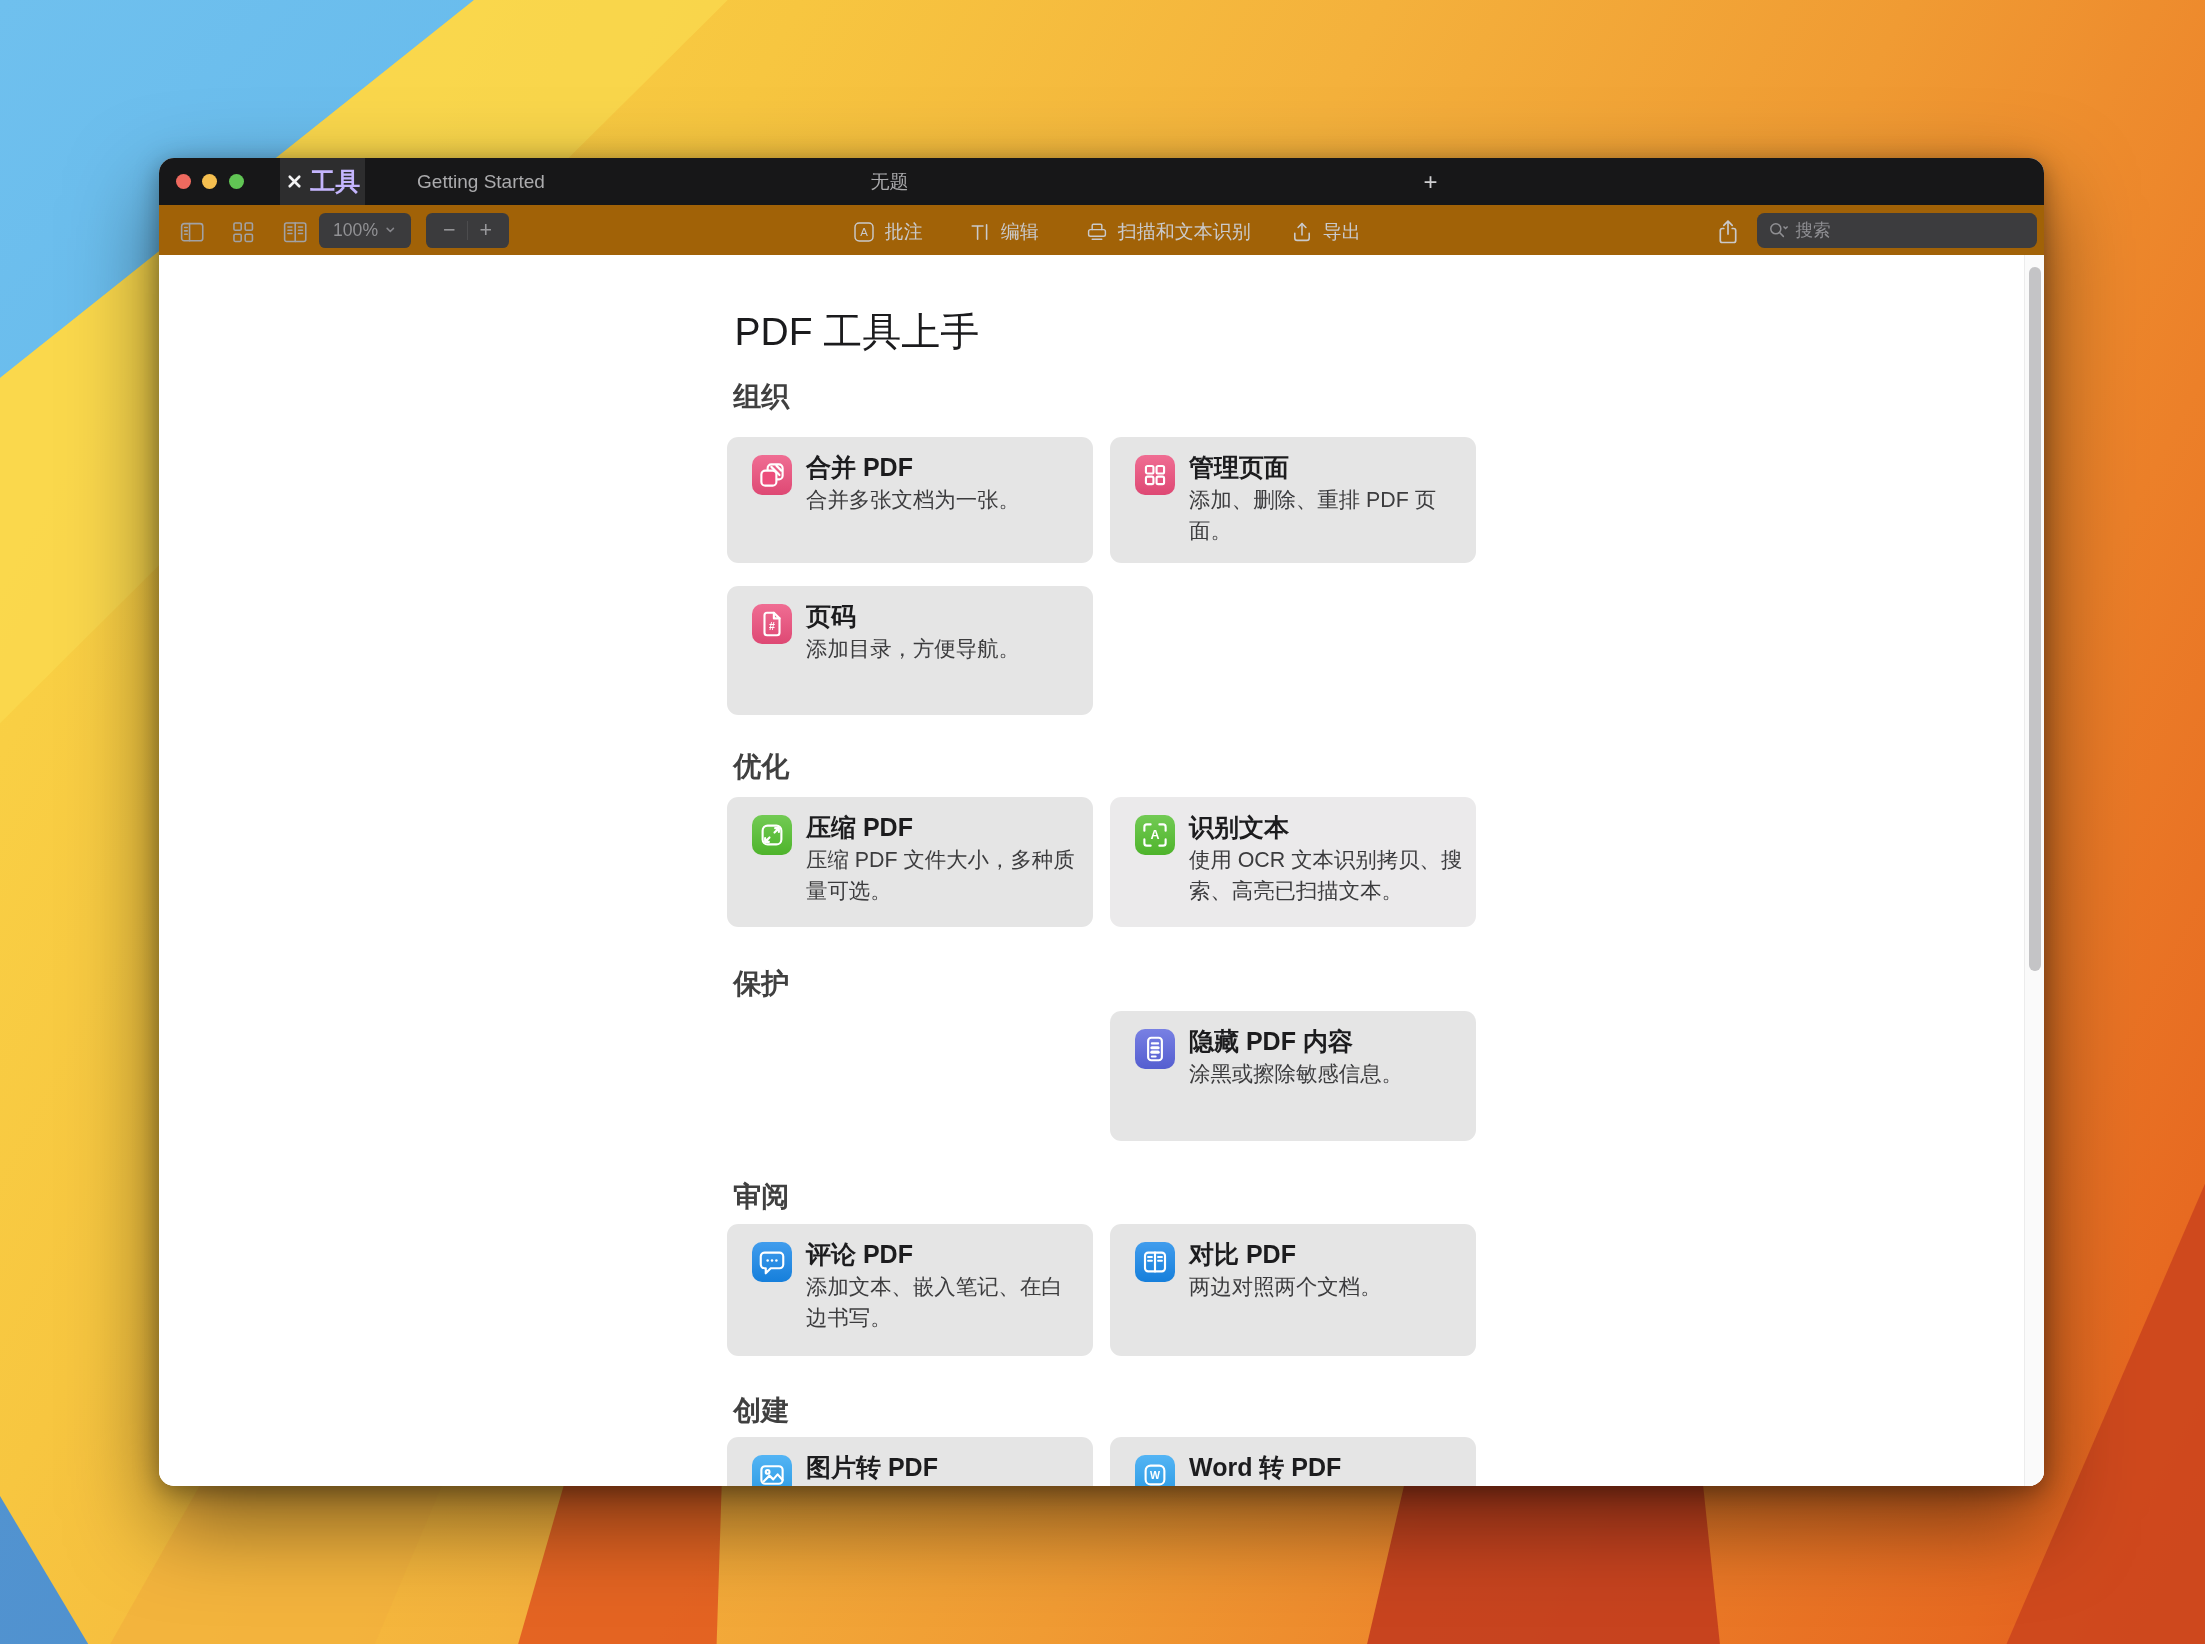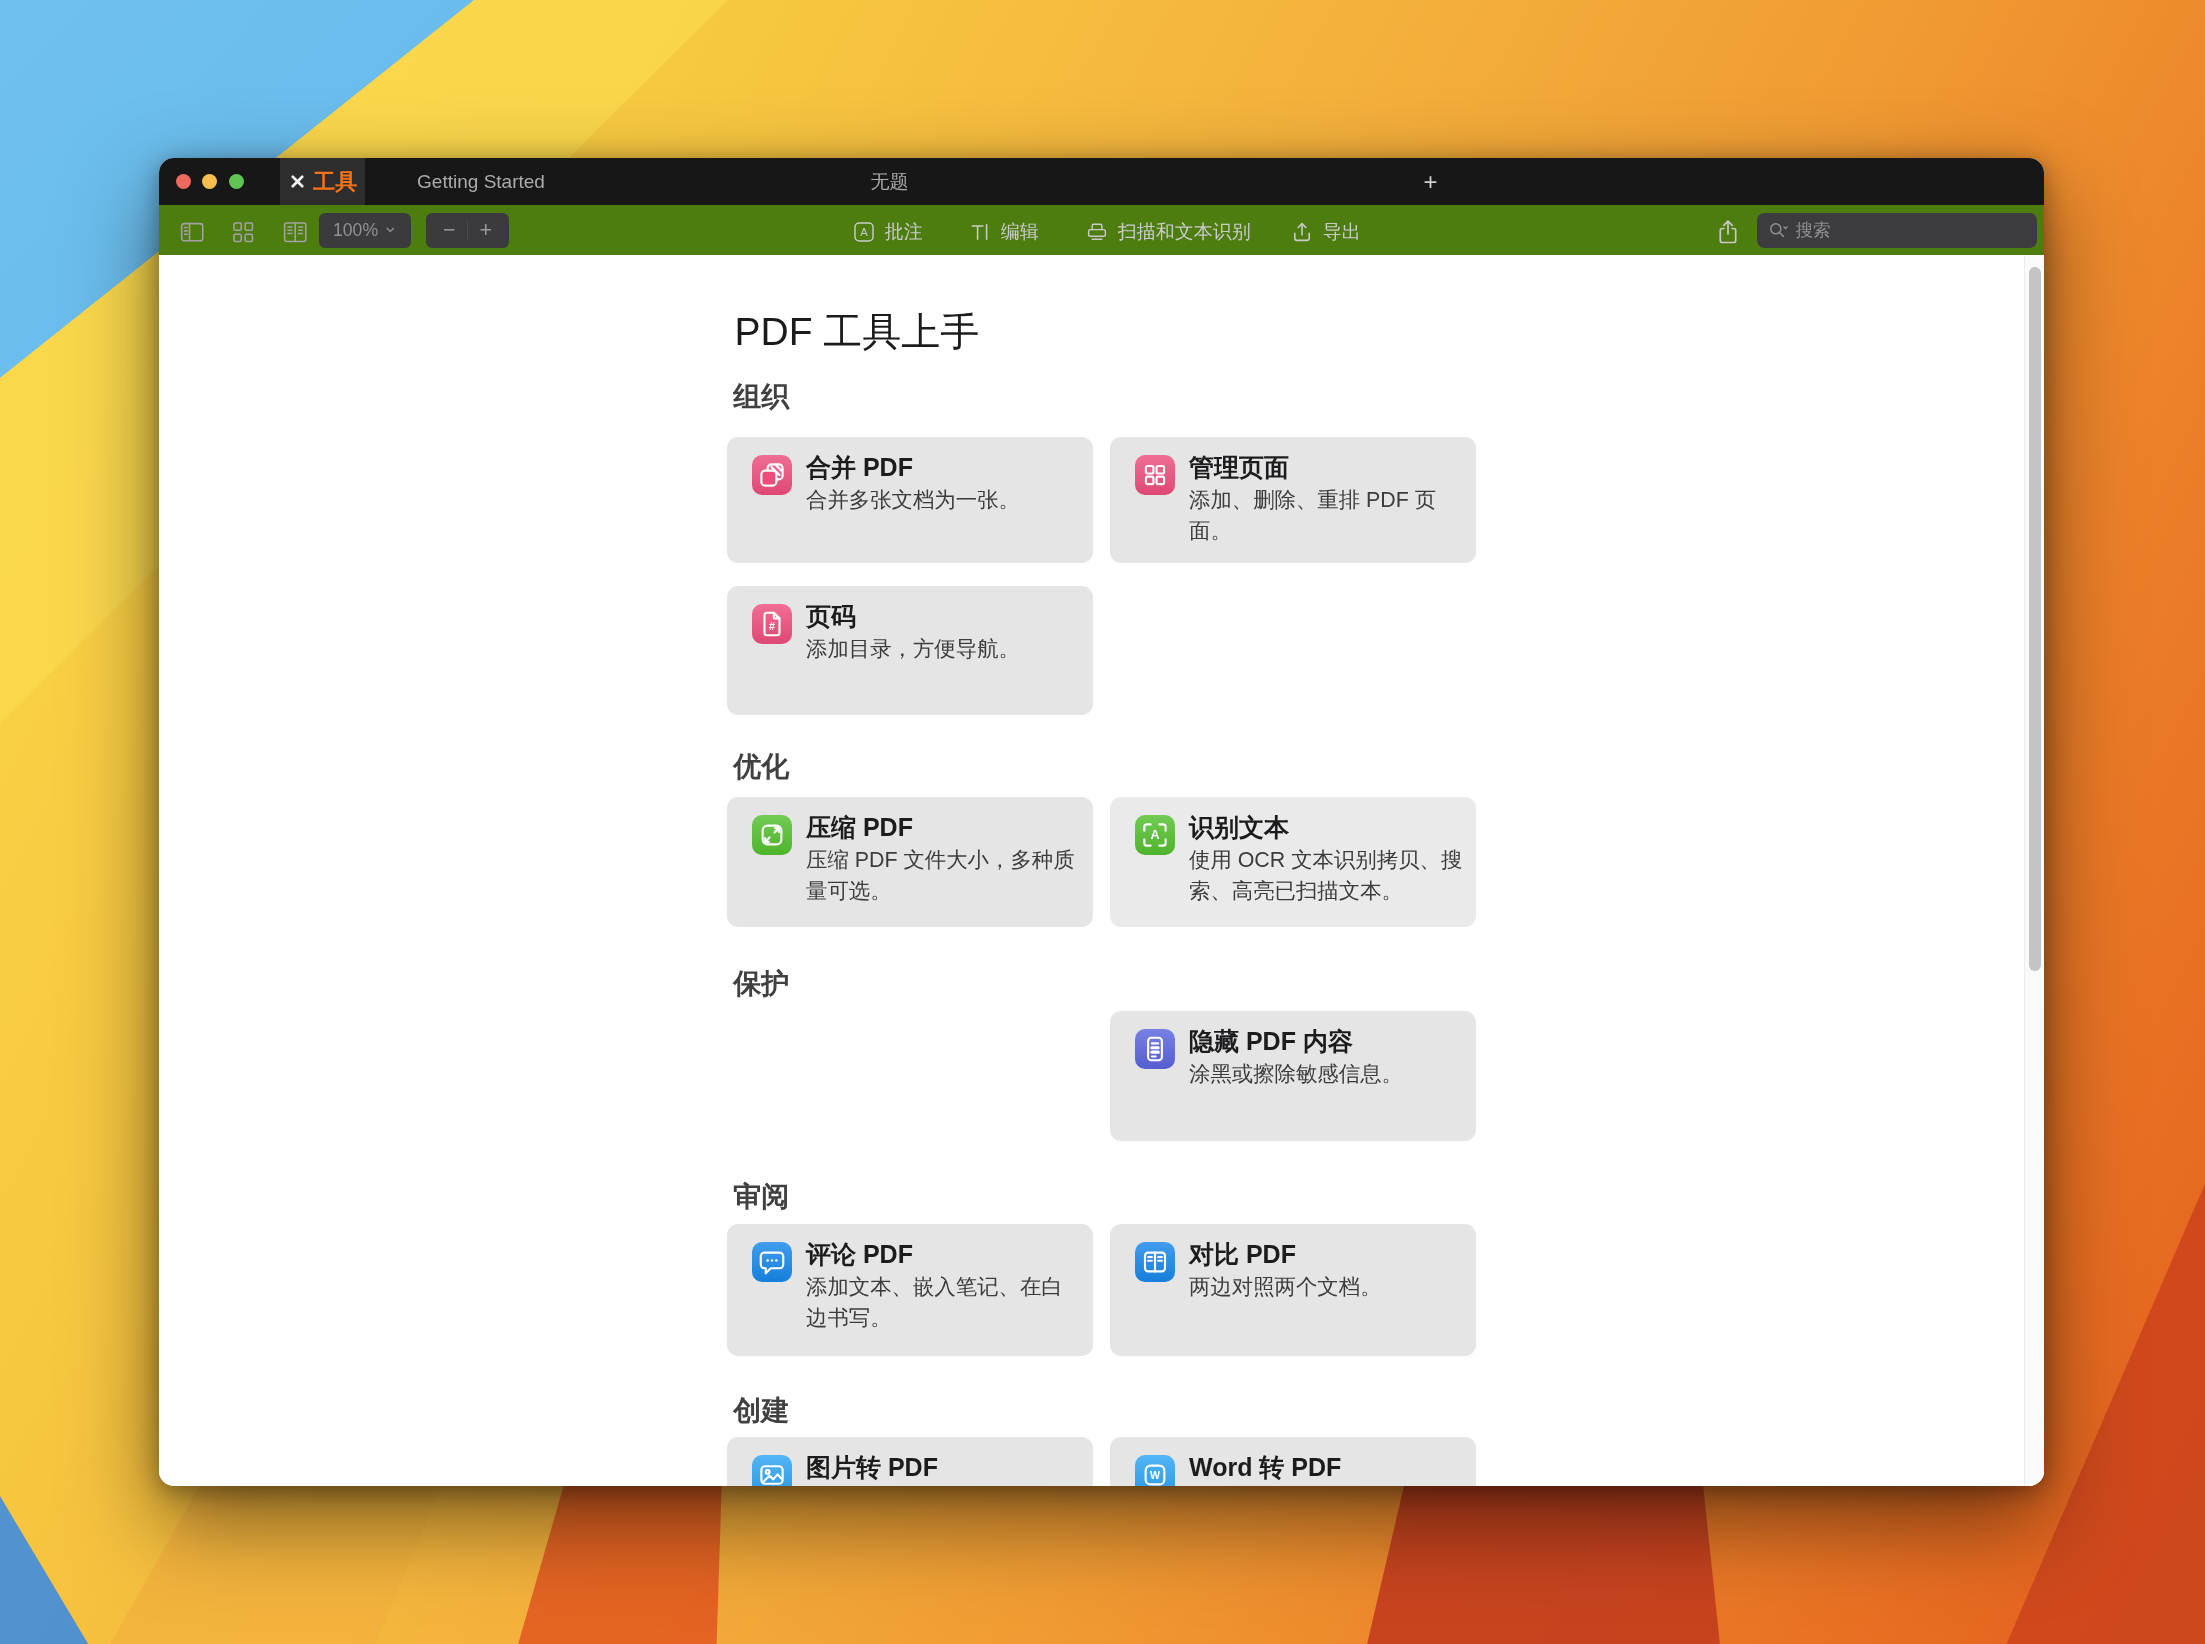--- a/index.html
+++ b/index.html
@@ -22,29 +22,29 @@
   
   .window{position:absolute;left:159px;top:158px;width:1885px;height:1328px;
     border-radius:15px;overflow:hidden;background:#fff;
     box-shadow:0 35px 88px rgba(0,0,0,.5),0 5px 25px rgba(0,0,0,.35);}
   
   .tabbar{position:absolute;left:0;top:0;right:0;height:47px;background:#171718;}
   .lights{position:absolute;left:17px;top:16.3px;display:flex;gap:11.3px;}
   .light{width:15px;height:15px;border-radius:50%;}
   .tab-tools{position:absolute;left:121px;top:0;width:85px;height:47px;background:#2d2d2e;
     display:flex;align-items:center;justify-content:center;gap:6.3px;}
-  .tab-tools .t-lbl{color:#f97316;font-size:22px;font-weight:600;}
+  .tab-tools .t-lbl{color:#c4b5fd;font-size:25px;font-weight:600;}
   .tab-doc{position:absolute;top:0;height:47px;display:flex;align-items:center;justify-content:center;
     color:#ababad;font-size:19px;}
   .tab-gs{left:207px;width:140px;margin-left:45px;}
   .tab-untitled{left:605px;width:251px;}
   .tab-new{position:absolute;left:1254px;top:0;width:35px;height:47px;display:flex;align-items:center;
     justify-content:center;color:#cfcfd1;font-size:24px;font-weight:300;}
   
-  .toolbar{position:absolute;left:0;top:47px;right:0;height:54px;background:#4d7c0f;}
+  .toolbar{position:absolute;left:0;top:47px;right:0;height:54px;background:#a16207;}
   .viewicons{position:absolute;left:20px;top:0;height:100%;display:flex;align-items:center;gap:25px;}
   .pill{position:absolute;top:7.5px;height:35px;background:#3b3b3d;border-radius:6.3px;
     display:flex;align-items:center;justify-content:center;}
   .pill-zoom{left:160px;width:92px;gap:6.3px;color:#919194;font-size:17.6px;}
   .pill-pm{left:267px;width:83px;color:#98989b;font-size:21.4px;}
   .pm-div{width:1.3px;height:19px;background:#4c4c4e;margin:0 11.3px;}
   .grp{position:absolute;top:0;height:100%;display:flex;align-items:center;gap:8.8px;}
   .grp .lbl{color:#cacacc;font-size:19px;}
   .share-btn{position:absolute;left:1555px;top:0;height:100%;display:flex;align-items:center;}
   .search{position:absolute;left:1598px;top:8.2px;width:280px;height:35px;background:#3c3c3e;

